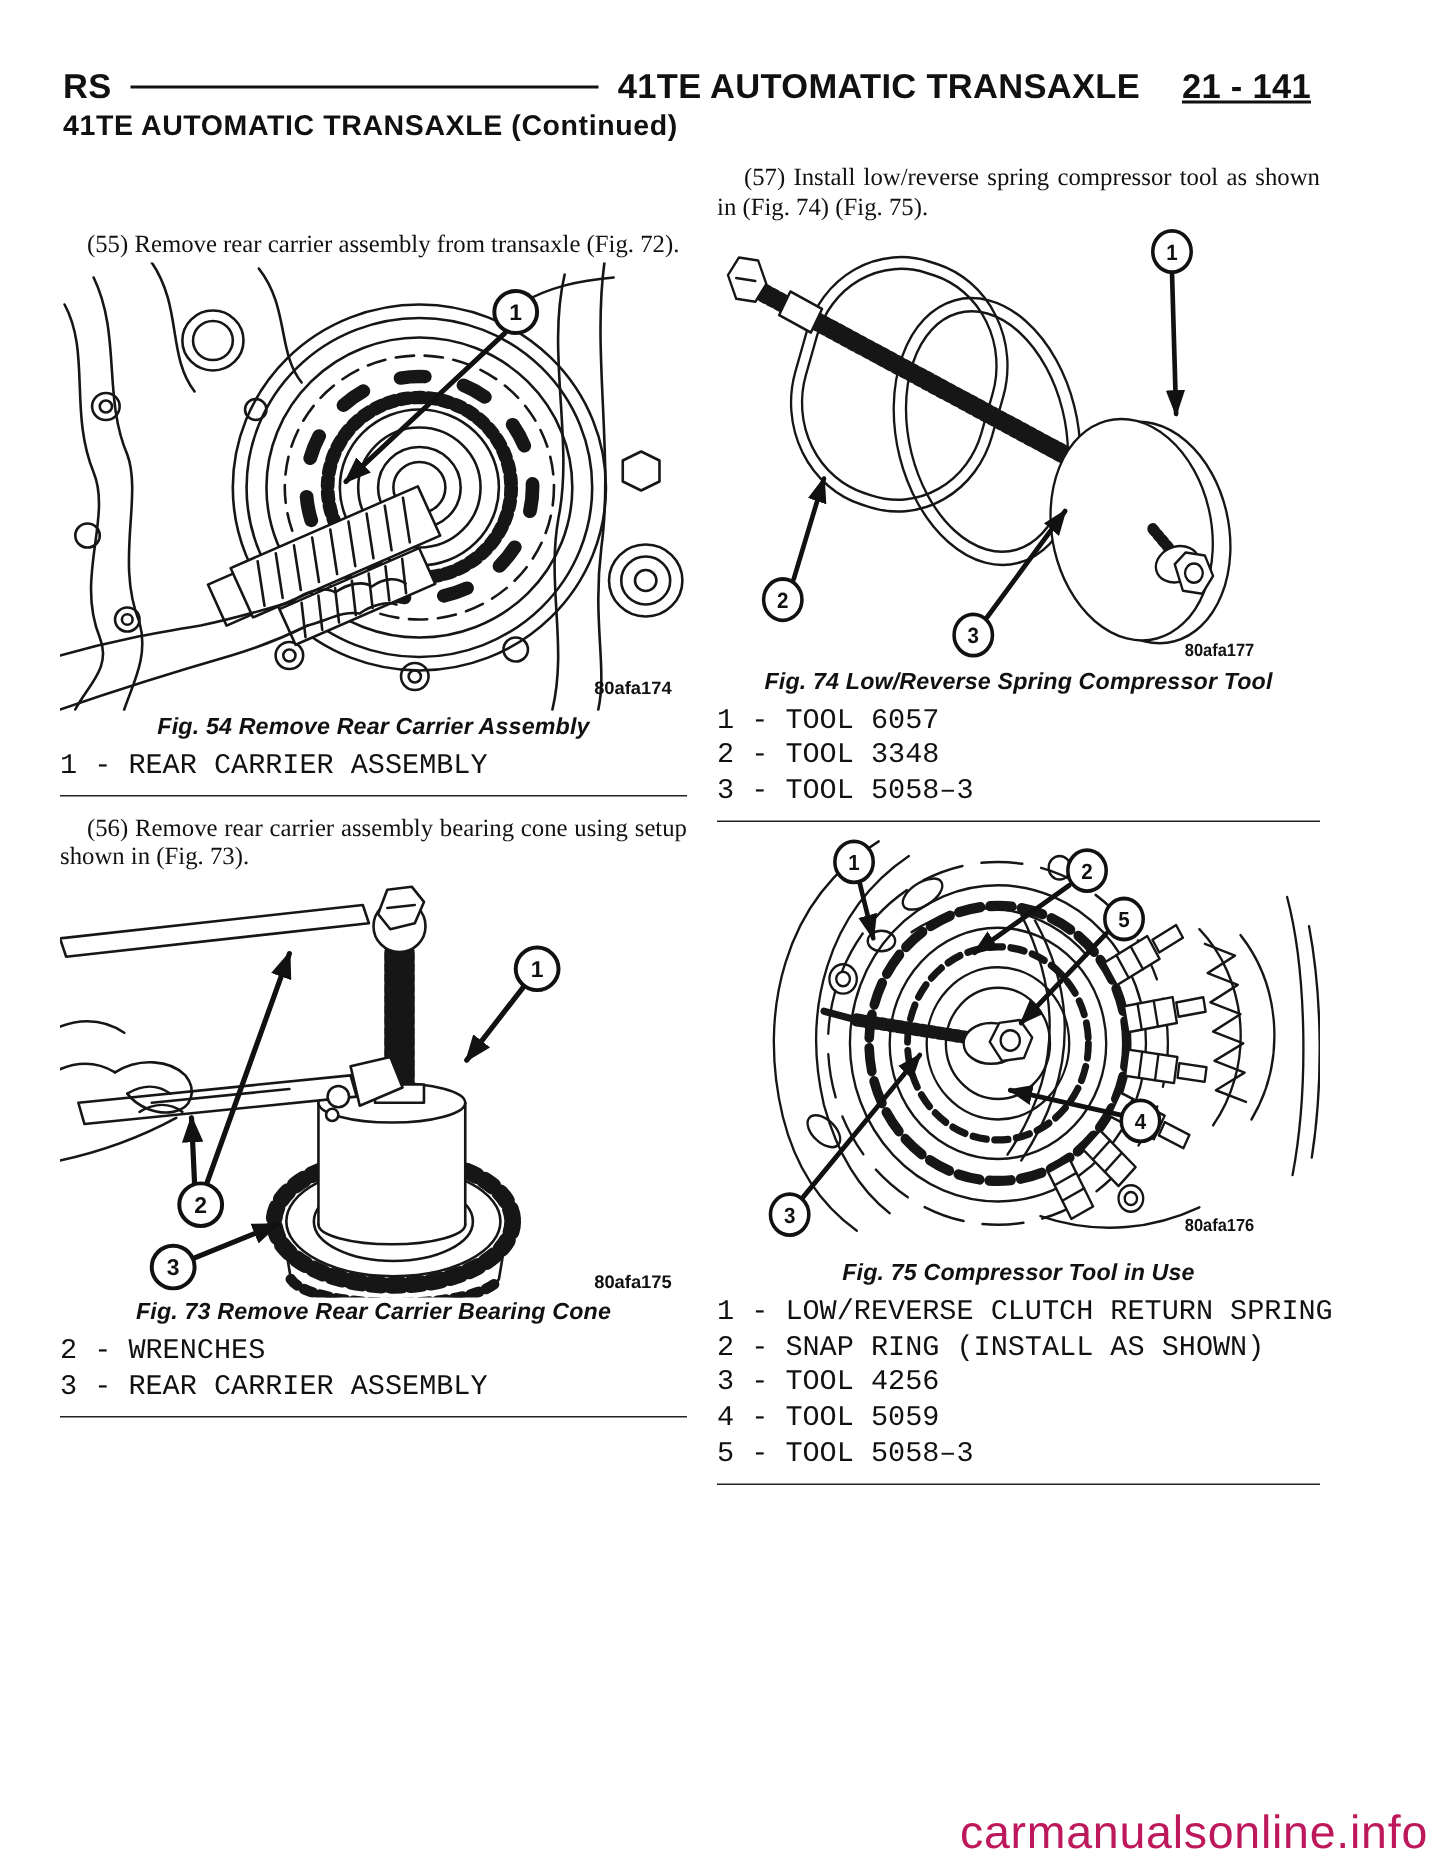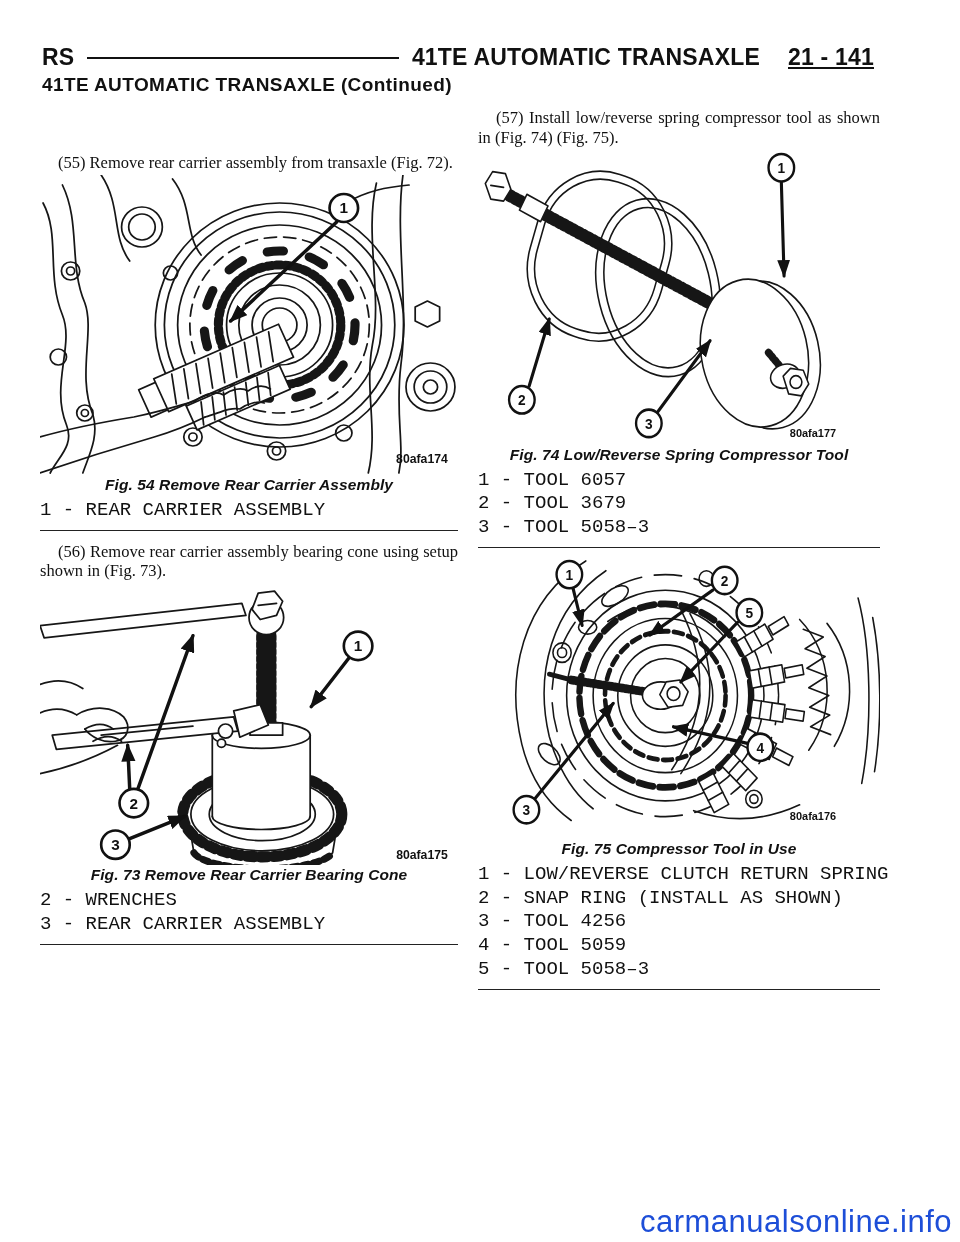--- a/index.html
+++ b/index.html
@@ -18,21 +18,21 @@
   .col-right{width:402px;}
   p.body{font-size:16.5px;line-height:1.2;text-align:justify;margin:0 0 2px 0;text-indent:18px;}
   figure{margin:0;padding:0;}
   svg.illus{display:block;}
   .figcap{font-family:"Liberation Sans",sans-serif;font-weight:bold;font-style:italic;
           font-size:15.5px;text-align:center;margin:1px 0 5px 0;letter-spacing:.1px;}
   .legend{font-family:Liberation Mono, monospace;font-size:19px;line-height:1.25;
           border-bottom:1.7px solid #222;padding-bottom:7px;margin-bottom:11px;}
   .legend .ln{white-space:nowrap;}
   .watermark{position:absolute;right:8px;bottom:2px;font-family:"Liberation Sans",sans-serif;
-             font-size:31px;color:#1d4ed8;letter-spacing:.5px;}
+             font-size:31px;color:#be185d;letter-spacing:.5px;}
 </style>
 </head>
 <body>
 
 <svg width="0" height="0" style="position:absolute" aria-hidden="true">
   <defs>
     <marker id="ah" markerUnits="userSpaceOnUse" markerWidth="18" markerHeight="14" refX="16" refY="7" orient="auto">
       <path d="M0,0 L18,7 L0,14 Z" fill="#111"></path>
     </marker>
   </defs>
@@ -267,21 +267,21 @@
             <g>
               <circle cx="187" cy="278" r="14" fill="#fff" stroke="#111" stroke-width="2.6"></circle>
               <text x="187" y="283.5" text-anchor="middle" fill="#111" stroke="none" font-family="Liberation Sans, sans-serif" font-weight="bold" font-size="15">3</text>
             </g>
             <text x="392" y="292" text-anchor="end" fill="#111" stroke="none" font-family="Liberation Sans, sans-serif" font-weight="bold" font-size="12">80afa177</text>
           </g>
         </svg>
         <figcaption class="figcap">Fig. 74 Low/Reverse Spring Compressor Tool</figcaption>
         <div class="legend">
           <div class="ln">1 - TOOL 6057</div>
-          <div class="ln">2 - TOOL 3679</div>
+          <div class="ln">2 - TOOL 3348</div>
           <div class="ln">3 - TOOL 5058–3</div>
         </div>
       </figure>
 
       <figure>
         <svg class="illus" width="402" height="280" viewBox="0 0 440 287" preserveAspectRatio="none">
           <g stroke="#161616" fill="none" stroke-width="1.7" stroke-linecap="round" stroke-linejoin="round">
 
             <path d="M118,2 C48,42 30,120 48,190 C58,228 78,252 102,268"></path>
             <path d="M140,12 C80,50 62,118 78,182 C88,216 104,240 126,256"></path>

